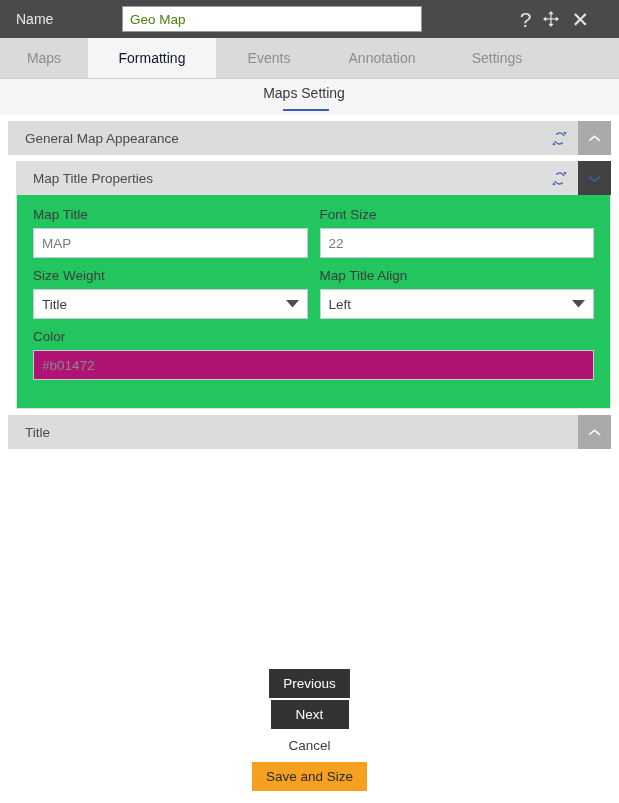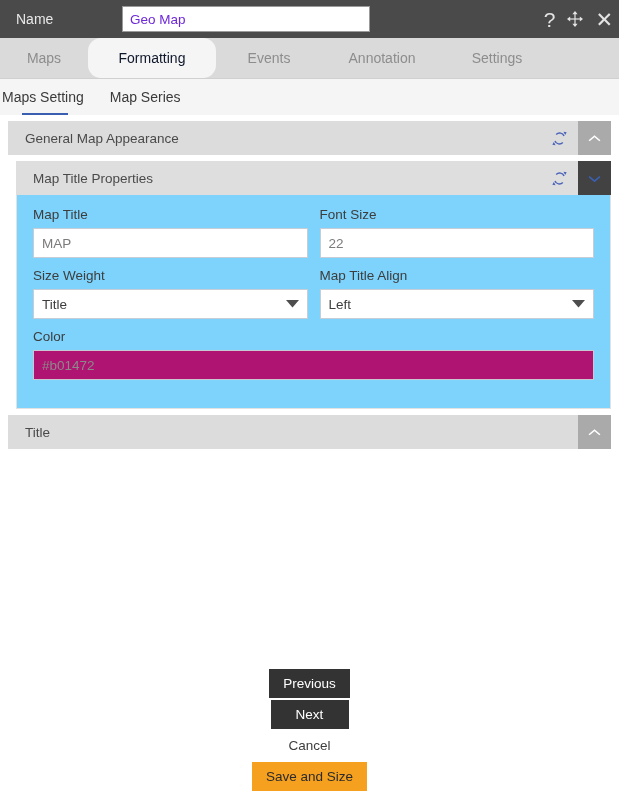--- a/index.html
+++ b/index.html
@@ -16,37 +16,37 @@
     overflow: hidden;
     position: relative;
   }
 
   
   .titlebar {
     height: 38px;
     background: #4a4a4a;
     display: flex;
     align-items: center;
-    padding: 0 2px 0 16px;
+    padding: 0 26px 0 16px;
     box-sizing: border-box;
   }
   .titlebar-label {
     color: #e8e8e8;
     font-size: 14px;
     width: 106px;
     flex: 0 0 auto;
   }
   .name-input {
-    width: 248px;
+    width: 300px;
     height: 26px;
     border: 1px solid #9a9a9a;
     background: #ffffff;
     font-family: "Liberation Sans", sans-serif;
     font-size: 13.5px;
-    color: #6d28d9;
+    color: #4d7c0f;
     padding: 0 7px;
     box-sizing: border-box;
     outline: none;
   }
   .titlebar-spacer { flex: 1 1 auto; }
   .win-icons {
     display: flex;
     align-items: center;
     gap: 11px;
     padding-right: 4px;
@@ -72,39 +72,40 @@
   }
   .tab {
     display: flex;
     align-items: center;
     justify-content: center;
     font-size: 14px;
     color: #8d8d8d;
     padding: 0 18px;
     cursor: pointer;
     box-sizing: border-box;
-    border-radius: 13px;
   }
   .tab.t-maps { width: 88px; }
   .tab.t-formatting { width: 128px; }
   .tab.t-events { width: 106px; }
   .tab.t-annotation { width: 120px; }
   .tab.t-settings { width: 110px; }
   .tab.active {
     background: #f5f5f5;
     color: #0f172a;
   }
 
   
   .subtabs {
     height: 36px;
     background: #f5f5f5;
     display: flex;
     align-items: center;
-    box-sizing: border-box;
+    padding-left: 11px;
+    box-sizing: border-box;
+    flex-direction: column;
   }
   .subtab {
     font-size: 14px;
     color: #3a3a3a;
     margin-right: 22px;
     position: relative;
     padding: 6px 2px 7px 2px;
     cursor: pointer;
   }
   .subtab .underline {
@@ -166,21 +167,21 @@
   }
 
   
   .subpanel {
     margin-left: 8px;
     margin-top: 6px;
   }
   .subpanel .panel-header { background: #dedede; }
 
   .panel-body {
-    background: #7dd3fc;
+    background: #22c55e;
     border: 1px solid #e2e2e2;
     border-top: none;
     padding: 12px 16px 18px 16px;
     box-sizing: border-box;
   }
 
   .form-row {
     display: flex;
     gap: 12px;
     margin-bottom: 10px;
@@ -313,23 +314,20 @@
   <div class="tab t-formatting active">Formatting</div>
   <div class="tab t-events">Events</div>
   <div class="tab t-annotation">Annotation</div>
   <div class="tab t-settings">Settings</div>
 </div>
 
 <div class="subtabs">
   <div class="subtab">
     <span>Maps Setting</span>
     <span class="underline"></span>
-  </div>
-  <div class="subtab">
-    <span>Map Series</span>
   </div>
 </div>
 
 <div class="content">
 
   <div class="panel">
     <div class="panel-header">
       <span class="ph-title">General Map Appearance</span>
       <span class="refresh-icon">
         <svg width="17" height="17" viewBox="0 0 18 18" aria-hidden="true">

